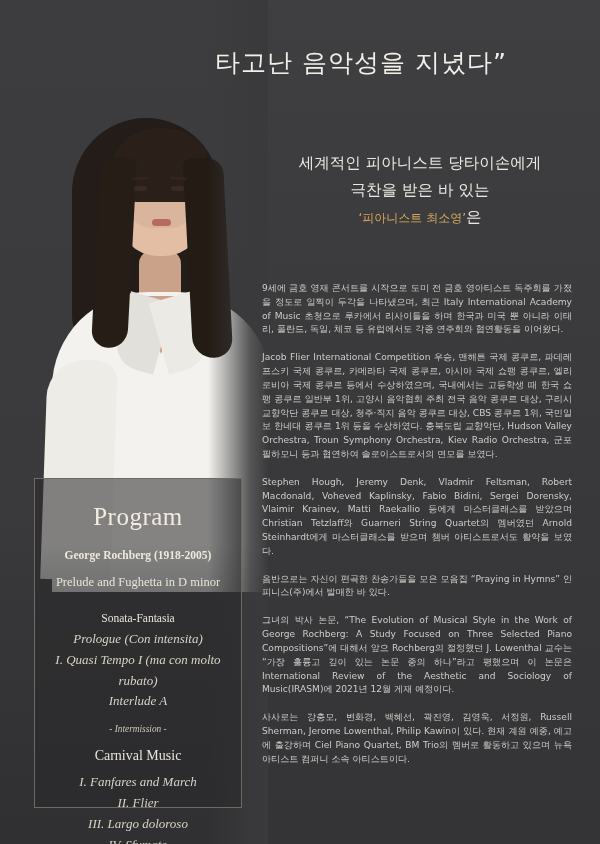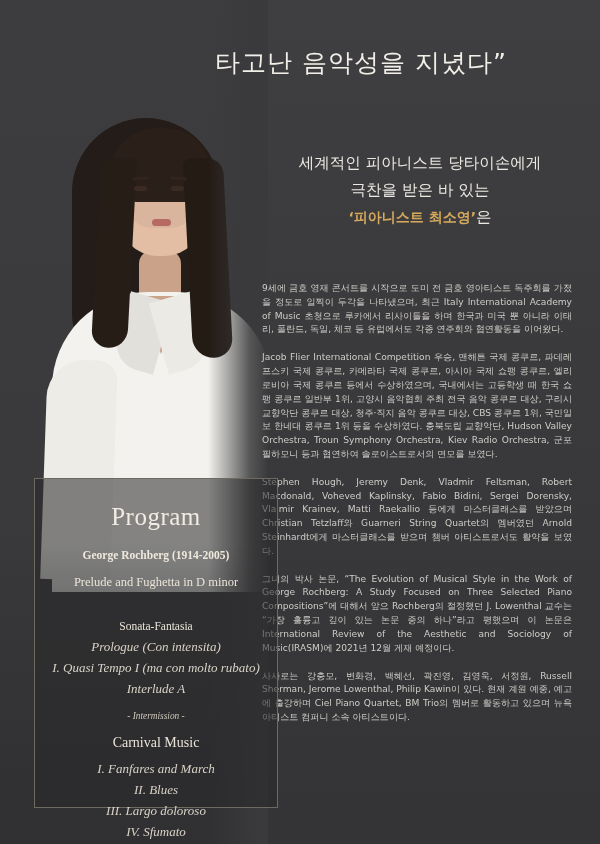--- a/index.html
+++ b/index.html
@@ -109,57 +109,57 @@
   .headline{
     position:absolute;right:30px;top:150px;width:300px;
     text-align:center;
     line-height:1.75;
     font-size:15.5px;
     color:#ece9e3;
     font-family:"DejaVu Sans", sans-serif;
   }
   .headline .gold{
     color:#d6a95c;
-    font-size:14px;
-    font-weight:bold;
+    font-size:12px;
+    font-weight:normal;
   }
   
   .copy{
     position:absolute;right:28px;top:282px;width:310px;
     font-size:9.1px;
     line-height:1.52;
     color:#cfcdc8;
     font-family:"DejaVu Sans", sans-serif;
     text-align:justify;
   }
   .copy p{margin:0 0 14px 0;}
   .copy p:last-child{margin-bottom:0;}
   
   .program{
-    position:absolute;left:34px;top:478px;width:244px;height:330px;
+    position:absolute;left:34px;top:478px;width:208px;height:330px;
     border:1px solid #6f6a5f;
     background:rgba(40,40,42,0.55);
     text-align:center;
     color:#e9e5dc;
     font-family:"Liberation Serif", serif;
     padding-top:10px;
     box-sizing:border-box;
   }
   .program h2{
     margin:14px 0 18px 0;
     font-size:25px;
     font-weight:normal;
     letter-spacing:0.5px;
     color:#f1ece2;
   }
   .pr-composer{
     font-size:11.5px;font-weight:bold;margin-bottom:14px;color:#efe9dd;
   }
   .pr-work{
-    font-size:12.5px;margin-bottom:30px;color:#e9e4d9;
+    font-size:12.5px;margin-bottom:22px;color:#e9e4d9;
   }
   .pr-sub{
     font-size:11.5px;margin-bottom:5px;color:#e9e4d9;
   }
   .pr-mvt{
     font-size:13px;font-style:italic;color:#d9d3c7;line-height:1.6;
   }
   .pr-inter{
     font-size:9.3px;font-style:italic;color:#cfc8bb;margin:12px 0 14px 0;
   }
@@ -203,34 +203,35 @@
     <div>극찬을 받은 바 있는</div>
     <div>
       <span class="gold">‘피아니스트 최소영’</span><span>은</span>
     </div>
   </div>
 
   <div class="copy">
     <p>9세에 금호 영재 콘서트를 시작으로 도미 전 금호 영아티스트 독주회를 가졌을 정도로 일찍이 두각을 나타냈으며, 최근 Italy International Academy of Music 초청으로 루카에서 리사이틀을 하며 한국과 미국 뿐 아니라 이태리, 폴란드, 독일, 체코 등 유럽에서도 각종 연주회와 협연활동을 이어왔다.</p>
     <p>Jacob Flier International Competition 우승, 맨해튼 국제 콩쿠르, 파데레프스키 국제 콩쿠르, 카메라타 국제 콩쿠르, 아시아 국제 쇼팽 콩쿠르, 엘리로비아 국제 콩쿠르 등에서 수상하였으며, 국내에서는 고등학생 때 한국 쇼팽 콩쿠르 일반부 1위, 고양시 음악협회 주최 전국 음악 콩쿠르 대상, 구리시 교향악단 콩쿠르 대상, 청주·직지 음악 콩쿠르 대상, CBS 콩쿠르 1위, 국민일보 한네대 콩쿠르 1위 등을 수상하였다. 충북도립 교향악단, Hudson Valley Orchestra, Troun Symphony Orchestra, Kiev Radio Orchestra, 군포 필하모니 등과 협연하여 솔로이스트로서의 면모를 보였다.</p>
     <p>Stephen Hough, Jeremy Denk, Vladmir Feltsman, Robert Macdonald, Voheved Kaplinsky, Fabio Bidini, Sergei Dorensky, Vlaimir Krainev, Matti Raekallio 등에게 마스터클래스를 받았으며 Christian Tetzlaff와 Guarneri String Quartet의 멤버였던 Arnold Steinhardt에게 마스터클래스를 받으며 챔버 아티스트로서도 활약을 보였다.</p>
+    <p>음반으로는 자신이 편곡한 찬송가들을 모은 모음집 “Praying in Hymns” 인피니스(주)에서 발매한 바 있다.</p>
     <p>그녀의 박사 논문, “The Evolution of Musical Style in the Work of George Rochberg: A Study Focused on Three Selected Piano Compositions”에 대해서 앞으 Rochberg의 절정했던 J. Lowenthal 교수는 “가장 훌륭고 깊이 있는 논문 중의 하나”라고 평했으며 이 논문은 International Review of the Aesthetic and Sociology of Music(IRASM)에 2021년 12월 게재 예정이다.</p>
     <p>사사로는 강충모, 변화경, 백혜선, 곽진영, 김영욱, 서정원, Russell Sherman, Jerome Lowenthal, Philip Kawin이 있다. 현재 계원 예중, 예고에 출강하며 Ciel Piano Quartet, BM Trio의 멤버로 활동하고 있으며 뉴욕 아티스트 컴퍼니 소속 아티스트이다.</p>
   </div>
 
   <div class="program">
     <h2>Program</h2>
-    <div class="pr-composer">George Rochberg (1914-2005)</div>
+    <div class="pr-composer">George Rochberg (1918-2005)</div>
     <div class="pr-work">Prelude and Fughetta in D minor</div>
     <div class="pr-sub">Sonata-Fantasia</div>
     <div class="pr-mvt">Prologue (Con intensita)</div>
     <div class="pr-mvt">I. Quasi Tempo I (ma con molto rubato)</div>
     <div class="pr-mvt">Interlude A</div>
     <div class="pr-inter">- Intermission -</div>
     <div class="pr-carnival">Carnival Music</div>
     <div class="pr-mvt">I. Fanfares and March</div>
-    <div class="pr-mvt">II. Blues</div>
+    <div class="pr-mvt">II. Flier</div>
     <div class="pr-mvt">III. Largo doloroso</div>
     <div class="pr-mvt">IV. Sfumato</div>
     <div class="pr-mvt">V. Toccata-Rag</div>
   </div>
 
 </div>
 
 </body></html>

